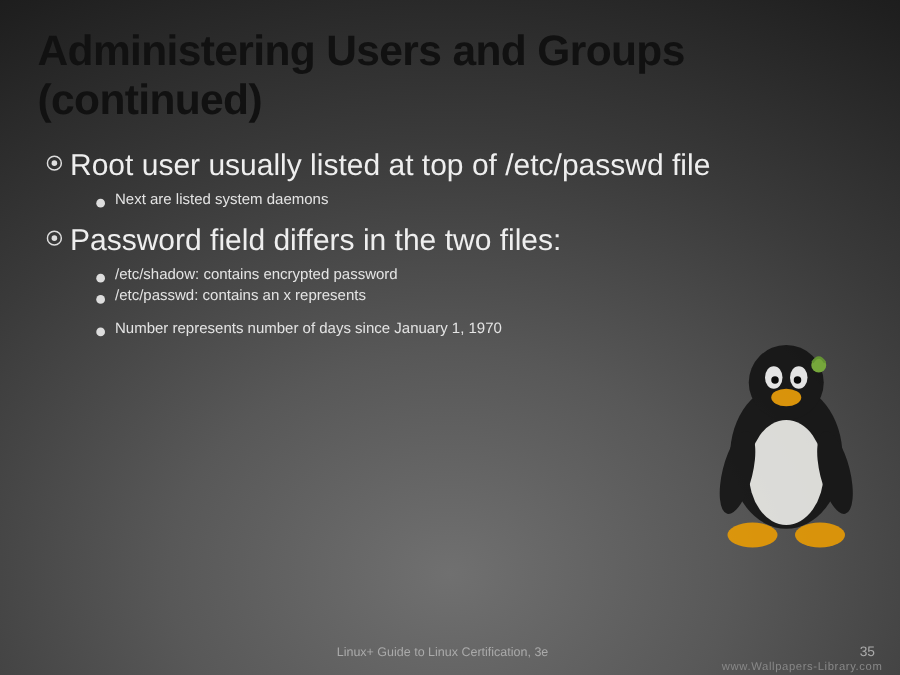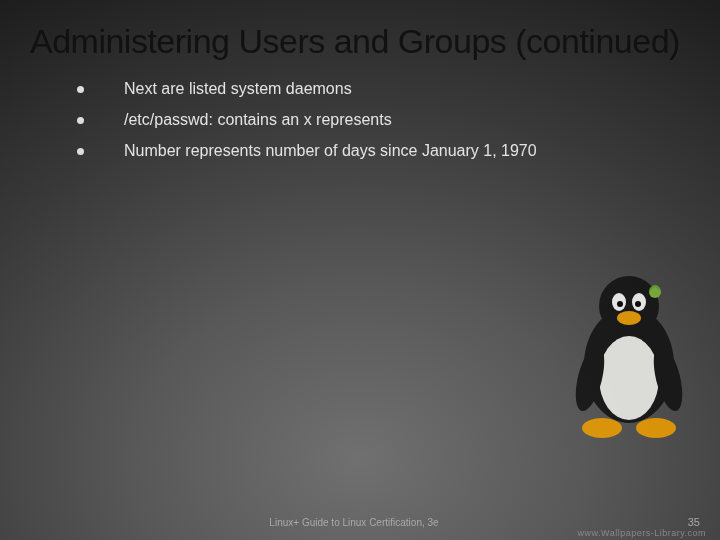--- a/index.html
+++ b/index.html
@@ -6,21 +6,21 @@
   html, body { width: 720px; height: 540px; overflow: hidden; }
   body {
     font-family: "Segoe UI", Tahoma, Arial, sans-serif;
     background: radial-gradient(ellipse 900px 700px at 50% 85%, #707070 0%, #585858 25%, #3a3a3a 50%, #1f1f1f 75%, #0a0a0a 100%);
     color: #e8e8e8;
     position: relative;
   }
   .slide { padding: 22px 30px 0 30px; height: 100%; position: relative; }
   .title {
     font-size: 34px;
-    font-weight: 400;
+    font-weight: 700;
     color: #111;
     line-height: 1.15;
     margin-bottom: 18px;
     letter-spacing: -0.5px;
   }
   ul { list-style: none; }
   .lvl1 > li { margin-bottom: 6px; }
   .lvl1 > li > .row {
     display: flex;
     align-items: flex-start;
@@ -32,25 +32,24 @@
     width: 26px; flex: 0 0 26px;
     display: flex; justify-content: center; align-items: flex-start;
     padding-top: 6px;
   }
   .lvl1 > li > .row .bullet svg { width: 13px; height: 13px; }
   .lvl1 > li > .row .txt { flex: 1; }
   .lvl2 { margin: 4px 0 10px 38px; }
   .lvl2 > li {
     display: flex;
     align-items: flex-start;
-    font-size: 16px;
+    font-size: 12px;
     color: #e4e4e4;
     line-height: 1.3;
     margin-bottom: 2px;
-    gap: 32px;
   }
   .lvl2 > li .dot {
     width: 24px; flex: 0 0 24px;
     display: flex; justify-content: center; align-items: flex-start;
     padding-top: 7px;
   }
   .lvl2 > li .dot span {
     width: 7px; height: 7px; border-radius: 50%; background: #ddd; display: block;
   }
   .lvl2 > li .txt { flex: 1; }
@@ -82,32 +81,56 @@
 </head>
 <body>
 
 <div class="slide">
 
   <h1 class="title">Administering Users and Groups (continued)</h1>
 
   <ul class="lvl1">
 
     <li>
+      <div class="row">
+        <span class="bullet">
+          <svg viewBox="0 0 14 14">
+              <circle cx="7" cy="7" r="6" fill="none" stroke="#ddd" stroke-width="1.3"></circle>
+              <circle cx="7" cy="7" r="2.4" fill="#ddd"></circle>
+            </svg>
+        </span>
+        <span class="txt">Root user usually listed at top of /etc/passwd file</span>
+      </div>
       <ul class="lvl2">
         <li>
           <span class="dot">
               <span></span>
             </span>
           <span class="txt">Next are listed system daemons</span>
         </li>
       </ul>
     </li>
 
     <li>
+      <div class="row">
+        <span class="bullet">
+          <svg viewBox="0 0 14 14">
+              <circle cx="7" cy="7" r="6" fill="none" stroke="#ddd" stroke-width="1.3"></circle>
+              <circle cx="7" cy="7" r="2.4" fill="#ddd"></circle>
+            </svg>
+        </span>
+        <span class="txt">Password field differs in the two files:</span>
+      </div>
       <ul class="lvl2">
+        <li>
+          <span class="dot">
+              <span></span>
+            </span>
+          <span class="txt">/etc/shadow: contains encrypted password</span>
+        </li>
         <li>
           <span class="dot">
               <span></span>
             </span>
           <span class="txt">/etc/passwd: contains an x represents</span>
         </li>
       </ul>
     </li>
 
     <li>

